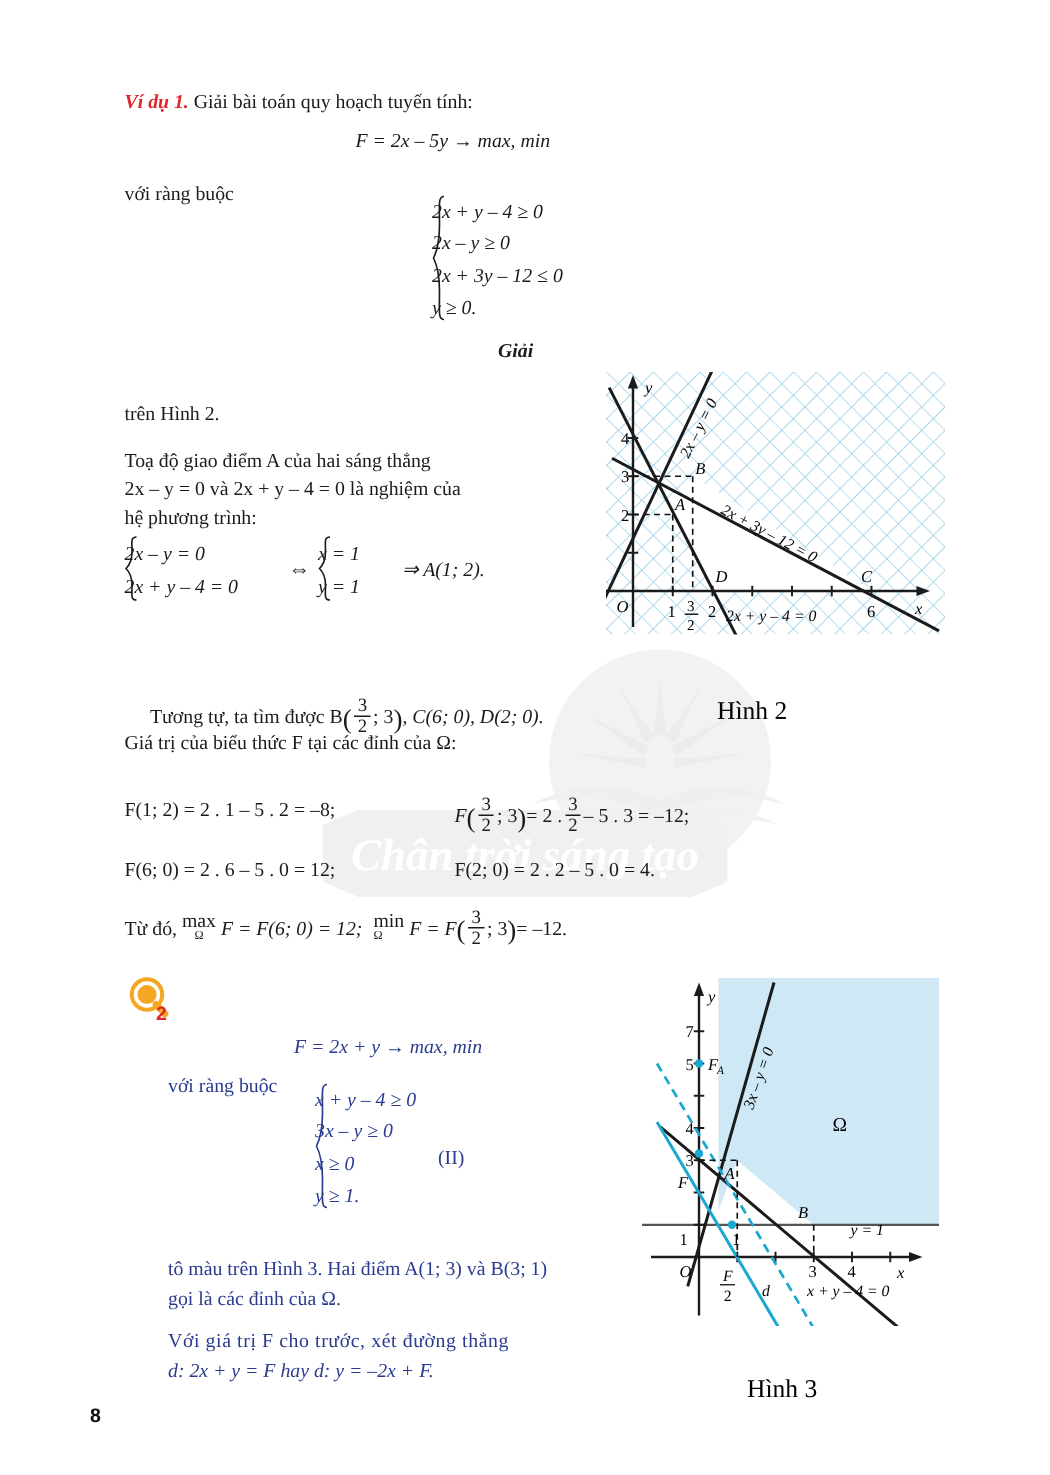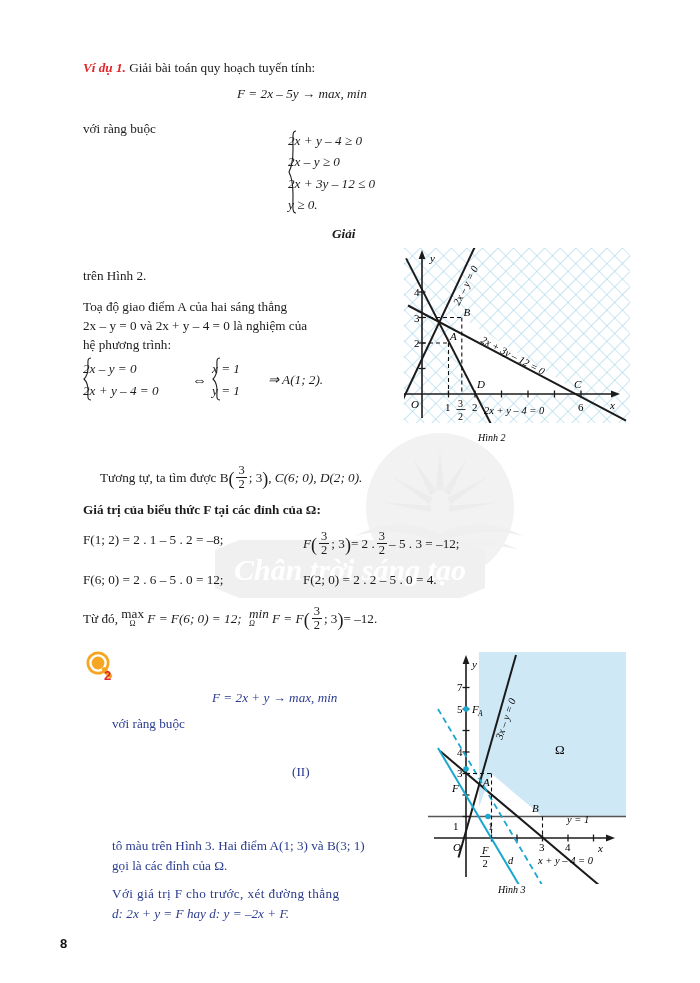--- a/index.html
+++ b/index.html
@@ -33,21 +33,21 @@
   .brace{position:relative;width:10px;margin-right:3px;}
   .brace svg{position:absolute;left:0;top:0;}
   .rows{display:flex;flex-direction:column;justify-content:center;}
   .rows .r{font-size:13.2px;line-height:1.62;white-space:nowrap;font-style:italic;}
 
   
   .lens{position:absolute;width:34px;height:34px;}
 
   
   .fig{position:absolute;}
-  .cap{position:absolute;font-style:italic;font-size:10px;color:#000;}
+  .cap{position:absolute;font-size:17px;color:#000;margin-top:32px;}
 
   .pgnum{position:absolute;left:60px;top:936px;font-family:"Liberation Sans",sans-serif;
          font-weight:bold;font-size:13px;color:#111;}
 </style>
 </head>
 <body>
 
 <div class="page">
 
   <div class="wm">
@@ -210,55 +210,68 @@
         <text transform="translate(76,94) rotate(28)" font-family="Liberation Serif, serif" font-style="italic" font-size="10.5">2x + 3y – 12 = 0</text>
         <text x="80" y="166" font-family="Liberation Serif, serif" font-style="italic" font-size="10.5">2x + y – 4 = 0</text>
       </svg>
     </div>
     <div class="cap" style="left:478px;top:432px;">Hình 2</div>
 
     <div class="tx" style="left:83px;top:464px;margin-left:17px;">
       <span>Tương tự, ta tìm được B</span><span style="font-size:18px;vertical-align:-0.16em;">(</span><span class="frac"><span class="num">3</span><span class="den">2</span></span><span>; 3</span><span style="font-size:18px;vertical-align:-0.16em;">)</span><span class="it">, C(6; 0), D(2; 0).</span>
     </div>
 
-    <div class="tx" style="left:83px;top:500px;font-weight:bold;">Giá trị của biểu thức F tại các đỉnh của Ω:</div>
+    <div class="tx" style="left:83px;top:485px;">Giá trị của biểu thức F tại các đỉnh của Ω:</div>
 
     <div class="tx" style="left:83px;top:530px;">F(1; 2) = 2 . 1 – 5 . 2 = –8;</div>
 
     <div class="tx" style="left:303px;top:530px;">
       <span class="it">F</span><span style="font-size:18px;vertical-align:-0.16em;">(</span><span class="frac"><span class="num">3</span><span class="den">2</span></span><span>; 3</span><span style="font-size:18px;vertical-align:-0.16em;">)</span><span>= 2 .</span><span class="frac"><span class="num">3</span><span class="den">2</span></span><span>– 5 . 3 = –12;</span>
     </div>
 
     <div class="tx" style="left:83px;top:570px;">F(6; 0) = 2 . 6 – 5 . 0 = 12;</div>
     <div class="tx" style="left:303px;top:570px;">F(2; 0) = 2 . 2 – 5 . 0 = 4.</div>
 
     <div class="tx" style="left:83px;top:605px;">
       <span>Từ đó,</span>
       <span style="display:inline-block;text-align:center;line-height:0.95;vertical-align:-0.25em;">
         <span style="display:block;">max</span>
         <span style="display:block;font-size:0.62em;">Ω</span>
       </span>
       <span class="it">F = F(6; 0) = 12;</span>
-      <span style="display:inline-block;text-align:left;line-height:0.95;vertical-align:-0.25em;margin-left:4px;font-style:italic;">
+      <span style="display:inline-block;text-align:left;line-height:0.95;vertical-align:-0.25em;margin-left:4px;">
         <span style="display:block;">min</span>
         <span style="display:block;font-size:0.62em;">Ω</span>
       </span>
       <span class="it">F = F</span><span style="font-size:18px;vertical-align:-0.16em;">(</span><span class="frac"><span class="num">3</span><span class="den">2</span></span><span>; 3</span><span style="font-size:18px;vertical-align:-0.16em;">)</span><span>= –12.</span>
     </div>
 
     <svg class="lens" style="left:83px;top:650px;" viewBox="0 0 34 34">
       <circle cx="15" cy="13" r="11.5" fill="#f5a623"></circle>
       <circle cx="15" cy="13" r="7.6" fill="none" stroke="#ffffff" stroke-width="2.4"></circle>
       <line x1="21" y1="19.5" x2="27" y2="26" stroke="#f5a623" stroke-width="4.5" stroke-linecap="round"></line>
     </svg>
     <div class="tx" style="left:104px;top:667px;font-family:'Liberation Sans',sans-serif;font-size:13px;font-weight:bold;color:#e0262b;">2</div>
 
-    <div class="tx blue it" style="left:212px;top:688px;">F = 2x + y → max, min</div>
+    <div class="tx blue it" style="left:196px;top:688px;">F = 2x + y → max, min</div>
     <div class="tx blue" style="left:112px;top:714px;">với ràng buộc</div>
 
+    <div class="sys" style="left:210px;top:722px;height:84px;color:#2a3b8f;">
+      <div class="brace" style="height:84px;">
+        <svg width="10" height="84" viewBox="0 0 10 84">
+            <path d="M8 1 C4 1 5 6 5 20 C5 34 2 40 1 42 C2 44 5 50 5 64 C5 78 4 83 8 83" fill="none" stroke="#2a3b8f" stroke-width="1.1"></path>
+          </svg>
+      </div>
+      <div class="rows">
+        <div class="r">x + y – 4 ≥ 0</div>
+        <div class="r">3x – y ≥ 0</div>
+        <div class="r">x ≥ 0</div>
+        <div class="r">y ≥ 1.</div>
+      </div>
+    </div>
     <div class="tx blue" style="left:292px;top:762px;">(II)</div>
 
     <div class="tx blue" style="left:112px;top:836px;white-space:nowrap;">tô màu trên Hình 3. Hai điểm A(1; 3) và B(3; 1)</div>
     <div class="tx blue" style="left:112px;top:856px;">gọi là các đỉnh của Ω.</div>
     <div class="tx blue" style="left:112px;top:884px;letter-spacing:0.4px;">Với giá trị F cho trước, xét đường thẳng</div>
     <div class="tx blue it" style="left:112px;top:904px;">d: 2x + y = F hay d: y = –2x + F.</div>
 
     <div class="fig" style="left:428px;top:652px;width:198px;height:232px;">
       <svg width="198" height="232" viewBox="0 0 198 232">
         <defs>

